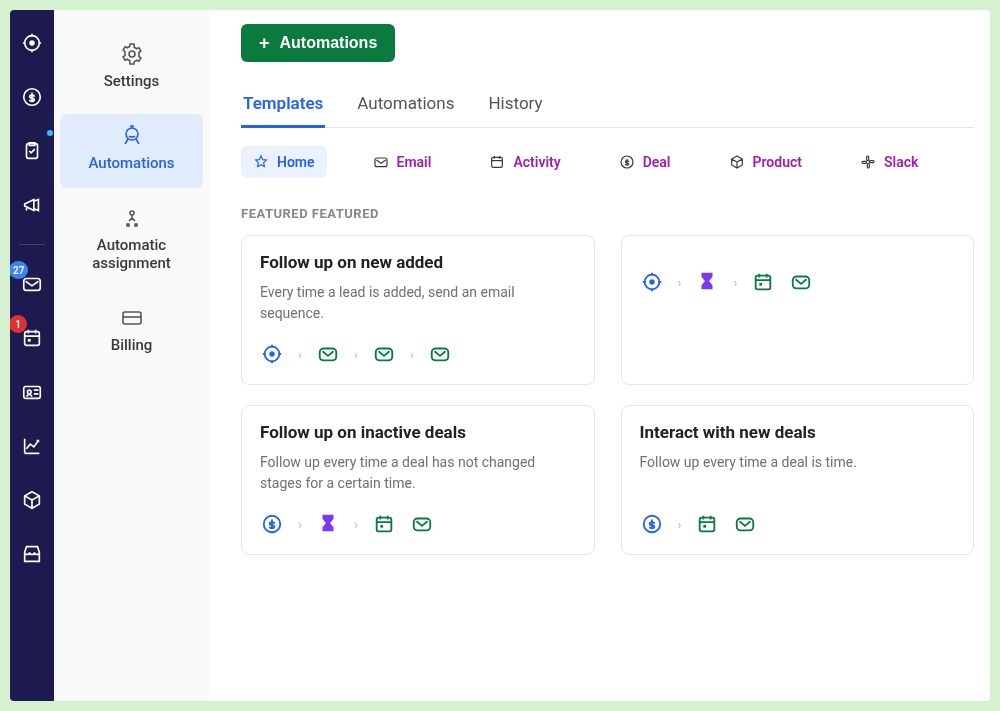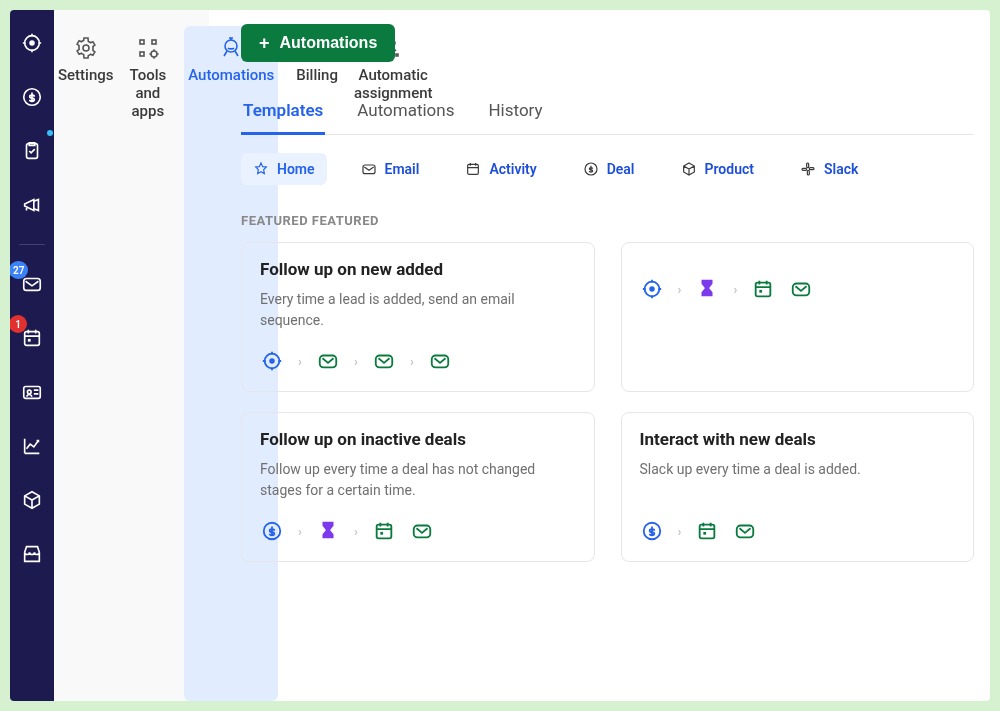--- a/index.html
+++ b/index.html
@@ -51,22 +51,22 @@
     position:absolute; top:-6px; right:-6px;
     width:6px; height:6px; border-radius:50%;
     background:#38bdf8;
   }
 
   
   .sidebar {
     width: 155px;
     background: #f9f9fa;
     display: flex;
-    flex-direction: row;
-    padding-top: 16px;
+    flex-direction: column;
+    padding-top: 22px;
     gap: 8px;
   }
   .side-item {
     display:flex; flex-direction:column; align-items:center;
     gap: 6px;
     padding: 10px 4px 16px;
     cursor: pointer;
     color: #3a3a3a;
   }
   .side-item.active {
@@ -95,45 +95,45 @@
     padding: 10px 18px;
     font-size:16px; font-weight:600;
     display:flex; align-items:center; gap:10px;
     cursor:pointer;
     width: fit-content;
   }
   .btn-primary .plus { font-size:18px; line-height:1; }
 
   .tabs-row {
     display:flex; gap:30px;
-    margin-top: 30px;
+    margin-top: 23px;
     border-bottom: 1px solid #e6e6e9;
   }
   .tab {
     padding: 8px 2px 12px;
     font-size: 17px;
     color:#555;
     cursor:pointer;
   }
   .tab.active {
     color:#2563eb; font-weight:600;
     border-bottom: 3px solid #2563eb;
     margin-bottom:-1px;
   }
 
   .filter-row {
-    display:flex; gap:22px;
+    display:flex; gap:34px;
     margin-top: 18px;
     align-items:flex-end;
     flex-wrap: nowrap;
   }
   .filter {
     display:flex; align-items:center; gap:8px;
     font-size:14px; font-weight:600;
-    color:#1d4ed8;
+    color:#a21caf;
     padding:8px 12px;
     border-radius:6px;
     cursor:pointer;
     white-space: nowrap;
   }
   .filter.active { background:#eaf1ff; color:#2563eb; }
   .filter svg { width:16px; height:16px; stroke:#3a3a3a; fill:none; stroke-width:1.8; }
   .filter.active svg { stroke:#2563eb; }
 
   .section-heading {
@@ -237,50 +237,40 @@
   </nav>
 
   <aside class="sidebar">
     <div class="side-item">
       <svg viewBox="0 0 24 24">
           <circle cx="12" cy="12" r="3"></circle>
           <path d="M19 12a7 7 0 0 0-.1-1.3l2-1.6-2-3.4-2.4 1a7 7 0 0 0-2.2-1.3L14 2h-4l-.3 2.4a7 7 0 0 0-2.2 1.3l-2.4-1-2 3.4 2 1.6A7 7 0 0 0 5 12a7 7 0 0 0 .1 1.3l-2 1.6 2 3.4 2.4-1a7 7 0 0 0 2.2 1.3L10 22h4l.3-2.4a7 7 0 0 0 2.2-1.3l2.4 1 2-3.4-2-1.6c.07-.43.1-.87.1-1.3z"></path>
         </svg>
       <span class="label">Settings</span>
     </div>
-    <div class="side-item">
-      <svg viewBox="0 0 24 24">
-          <rect x="4" y="4" width="4" height="4"></rect>
-          <rect x="16" y="4" width="4" height="4"></rect>
-          <rect x="4" y="16" width="4" height="4"></rect>
-          <circle cx="18" cy="18" r="3"></circle>
-          <path d="M18 15v-2M18 23v-2M15 18h-2M23 18h-2" stroke-width="1.2"></path>
-        </svg>
-      <span class="label">Tools and apps</span>
-    </div>
     <div class="side-item active">
       <svg viewBox="0 0 24 24">
           <circle cx="12" cy="10" r="6"></circle>
           <path d="M9 9h.01M15 9h.01M9 12c1 1.2 5 1.2 6 0M12 4V2M10 2h4M8 15l-3 5M16 15l3 5"></path>
         </svg>
       <span class="label">Automations</span>
     </div>
     <div class="side-item">
       <svg viewBox="0 0 24 24">
+          <circle cx="12" cy="7" r="2"></circle>
+          <path d="M12 9v3M9 15l3-3 3 3M7 18h2v2H7zM15 18h2v2h-2z"></path>
+        </svg>
+      <span class="label">Automatic assignment</span>
+    </div>
+    <div class="side-item">
+      <svg viewBox="0 0 24 24">
           <rect x="3" y="6" width="18" height="12" rx="2"></rect>
           <path d="M3 11h18"></path>
         </svg>
       <span class="label">Billing</span>
-    </div>
-    <div class="side-item">
-      <svg viewBox="0 0 24 24">
-          <circle cx="12" cy="7" r="2"></circle>
-          <path d="M12 9v3M9 15l3-3 3 3M7 18h2v2H7zM15 18h2v2h-2z"></path>
-        </svg>
-      <span class="label">Automatic assignment</span>
     </div>
   </aside>
 
   <main class="main">
     <button class="btn-primary">
       <span class="plus">+</span>
       <span>Automations</span>
     </button>
 
     <div class="tabs-row">
@@ -434,21 +424,21 @@
               <svg viewBox="0 0 24 24">
                 <rect x="3" y="6" width="18" height="13" rx="4"></rect>
                 <path d="M6 9l6 5 6-5"></path>
               </svg>
             </span>
         </div>
       </div>
 
       <div class="card">
         <div class="card-title">Interact with new deals</div>
-        <div class="card-desc">Slack up every time a deal is added.</div>
+        <div class="card-desc">Follow up every time a deal is time.</div>
         <div class="flow-row">
           <span class="flow-ico stroke-blue">
               <svg viewBox="0 0 24 24">
                 <circle cx="12" cy="12" r="9"></circle>
                 <path d="M12 7v10M9.5 15c0 1 1 1.7 2.5 1.7s2.5-.7 2.5-1.7-1-1.5-2.5-1.7-2.5-.7-2.5-1.7 1-1.6 2.5-1.6 2.5.6 2.5 1.6"></path>
               </svg>
             </span>
           <span class="chev">›</span>
           <span class="flow-ico stroke-green">
               <svg viewBox="0 0 24 24">

